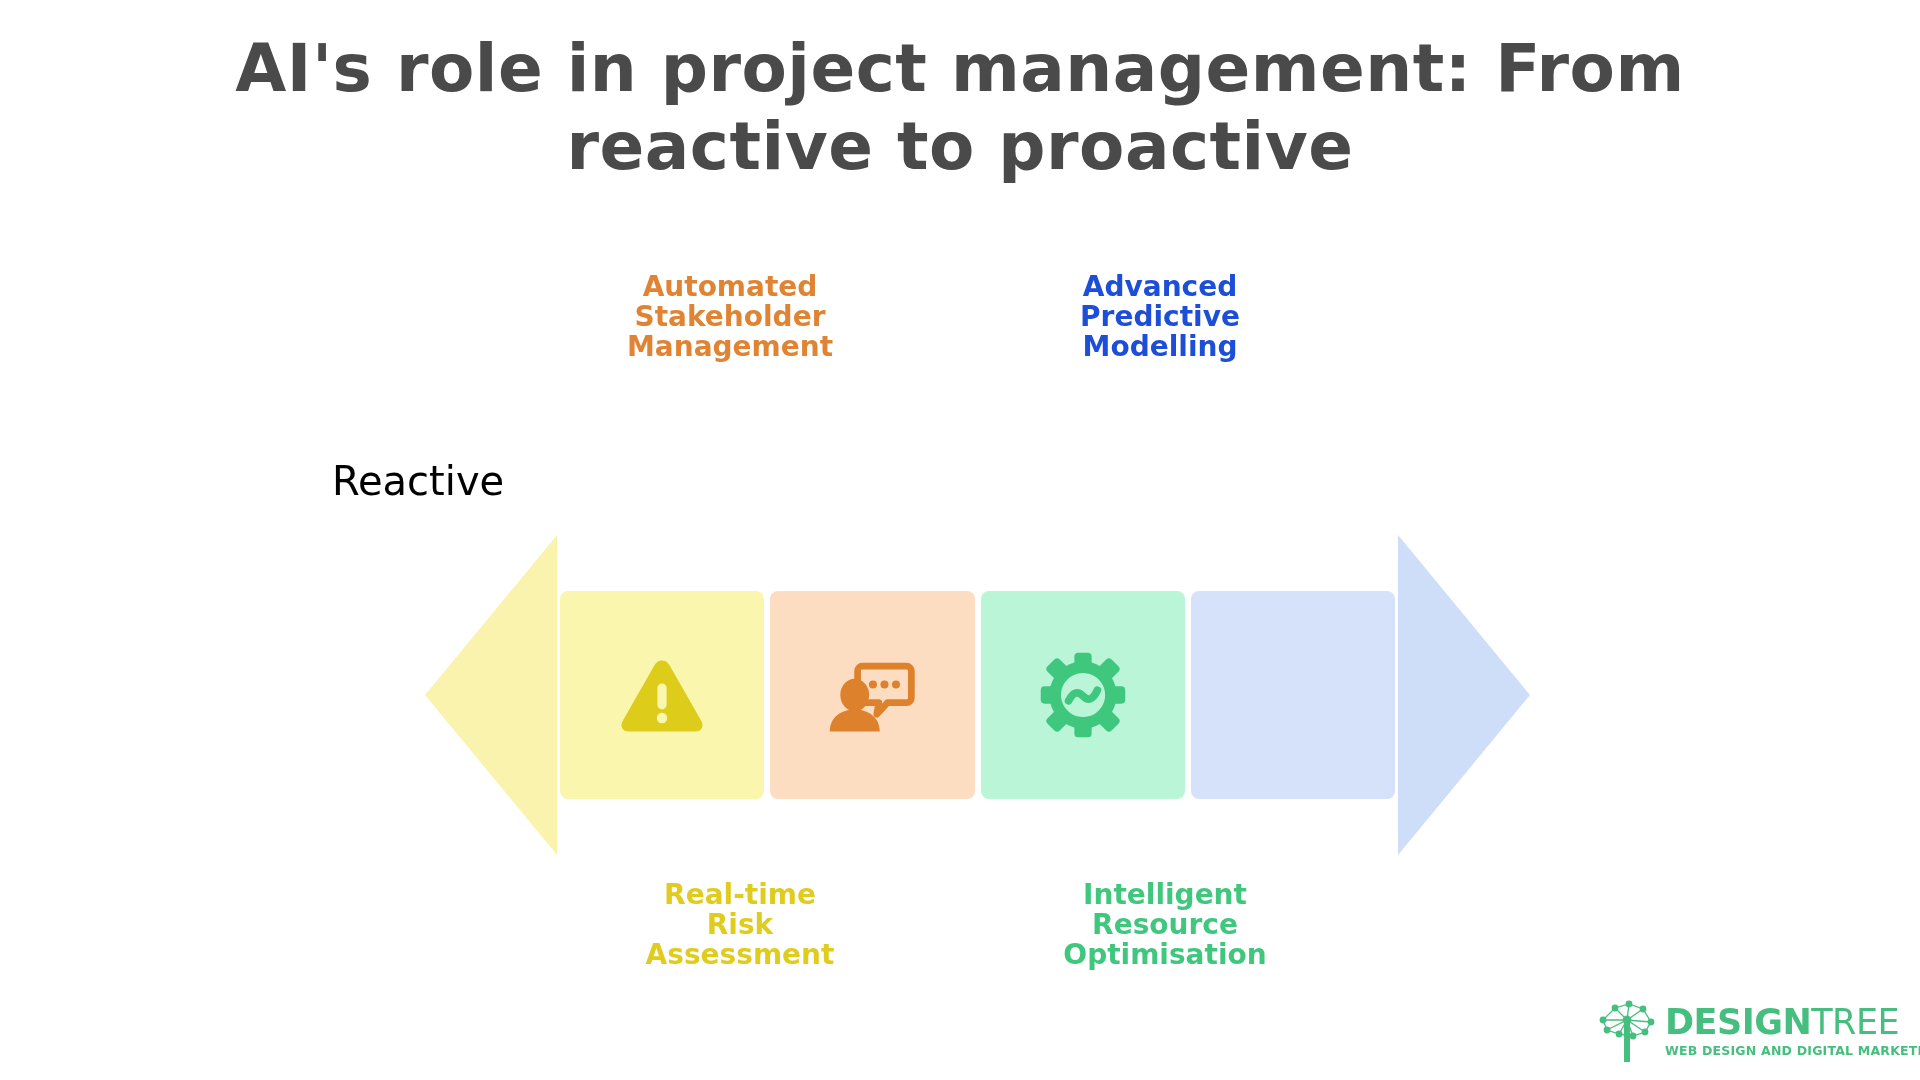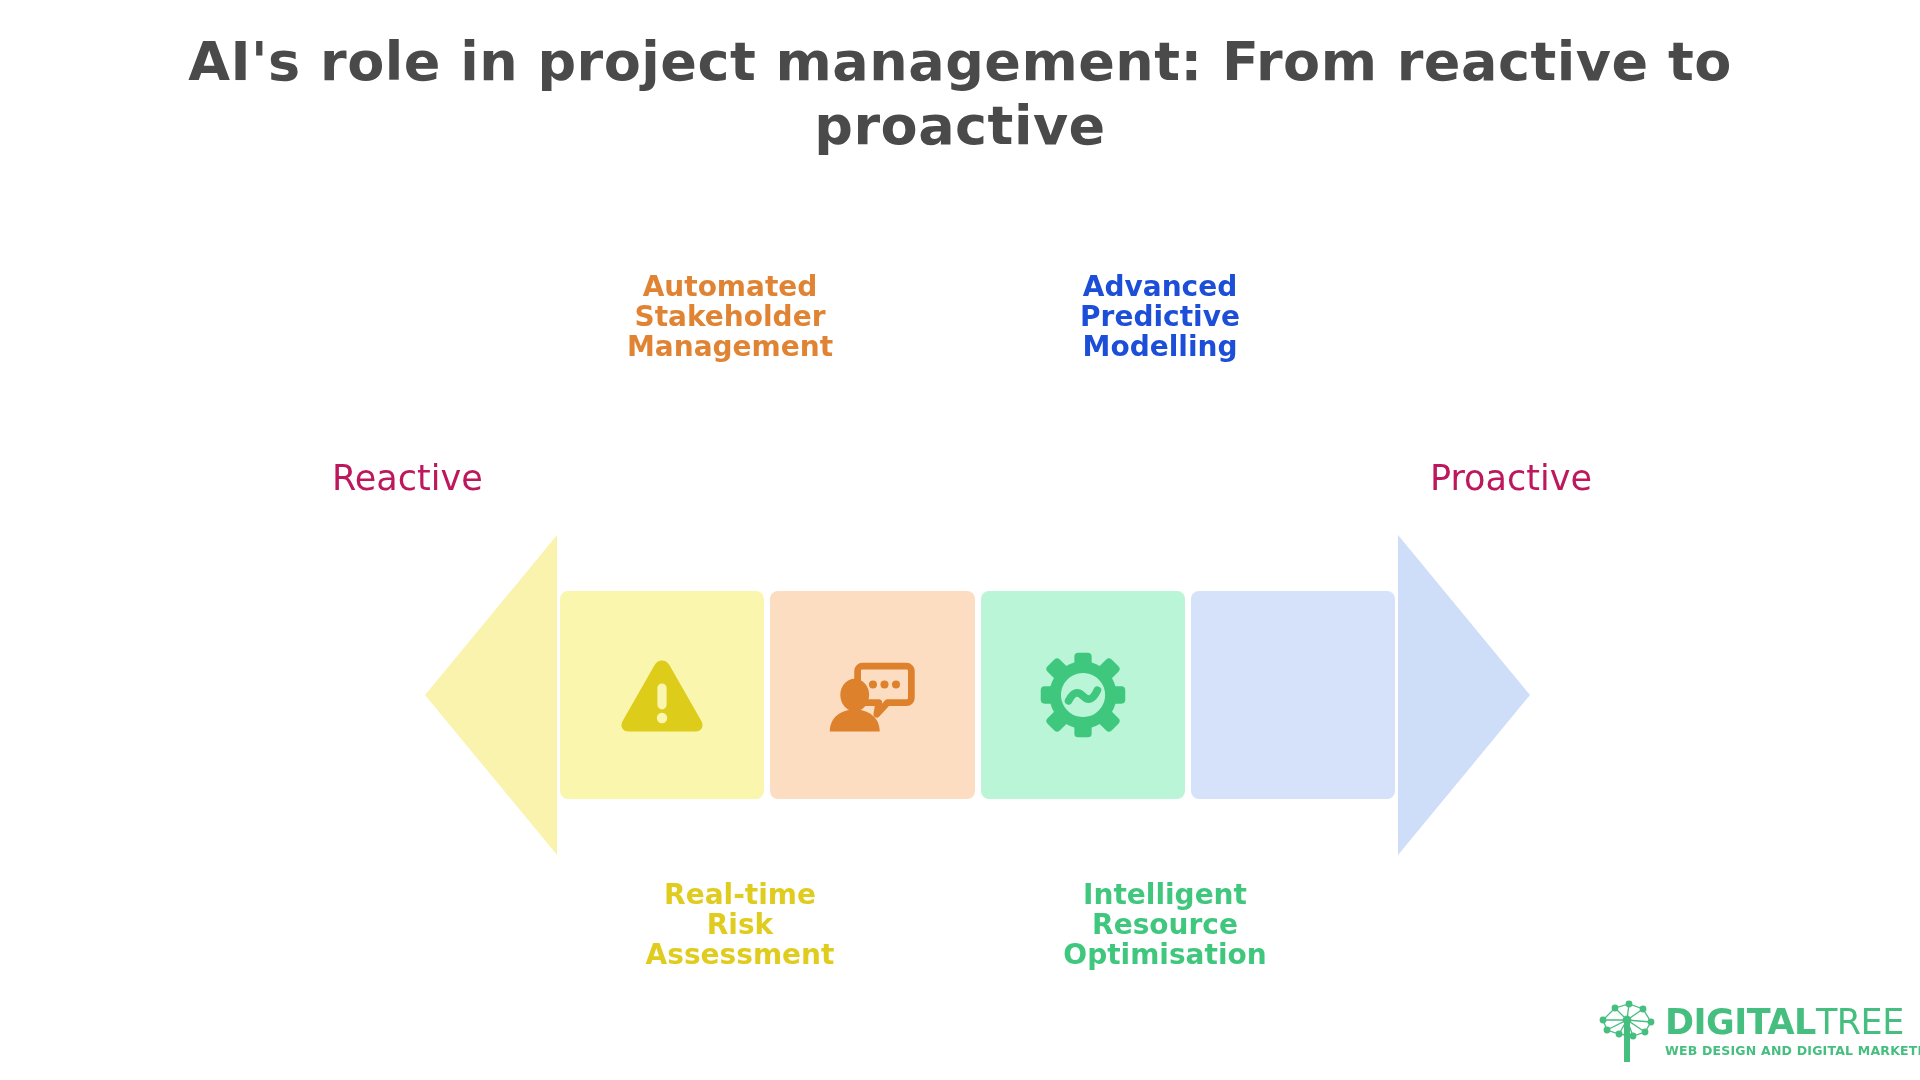--- a/index.html
+++ b/index.html
@@ -24,21 +24,21 @@
 
   
   .title {
     position: absolute;
     left: 160px;
     top: 30px;
     width: 1600px;
     text-align: center;
     font-family: "DejaVu Sans", "Liberation Sans", sans-serif;
     font-weight: bold;
-    font-size: 54px;
+    font-size: 66px;
     line-height: 1.18;
     letter-spacing: 0.5px;
     color: #4a4a4a;
   }
 
   
   .diagram {
     position: absolute;
     left: 0;
     top: 0;
@@ -93,23 +93,23 @@
     width: 96px;
     height: 96px;
     display: block;
   }
 
   
   .endpoint {
     position: absolute;
     top: 458px;
     font-family: "DejaVu Sans", "Liberation Sans", sans-serif;
-    font-size: 35px;
+    font-size: 40px;
     font-weight: normal;
-    color: #be185d;
+    color: #000000;
     white-space: nowrap;
   }
   .endpoint.reactive  { left: 332px; }
   .endpoint.proactive { left: 1430px; }
 
   
   .caption {
     position: absolute;
     text-align: center;
     font-family: "DejaVu Sans", "Liberation Sans", sans-serif;
@@ -158,21 +158,20 @@
 </head>
 <body>
 
 <div class="slide">
 
   <div class="title">AI's role in project management: From reactive to proactive</div>
 
   <div class="diagram">
 
     <div class="endpoint reactive">Reactive</div>
-    <div class="endpoint proactive">Proactive</div>
 
     <div class="caption top-left" style="color:#E08434;">Automated
 Stakeholder
 Management</div>
     <div class="caption top-right" style="color:#1d4ed8;">Advanced
 Predictive
 Modelling</div>
 
     <div class="band">
 
@@ -247,18 +246,18 @@
         <circle cx="56" cy="24" r="3.4"></circle>
         <circle cx="50" cy="34" r="3.4"></circle>
         <circle cx="38" cy="38" r="3.4"></circle>
         <circle cx="24" cy="36" r="3.4"></circle>
         <circle cx="12" cy="32" r="3.4"></circle>
         <circle cx="32" cy="22" r="4.4"></circle>
       </g>
       <rect x="29" y="22" width="6" height="42" fill="#45BE7F"></rect>
     </svg>
     <div class="logo-text">
-      <div class="logo-word"><span class="w1">DIGITAL</span><span class="w2">TREE</span></div>
+      <div class="logo-word"><span class="w1">DESIGN</span><span class="w2">TREE</span></div>
       <div class="logo-tag">WEB DESIGN AND DIGITAL MARKETING</div>
     </div>
   </div>
 
 </div>
 
 </body></html>

